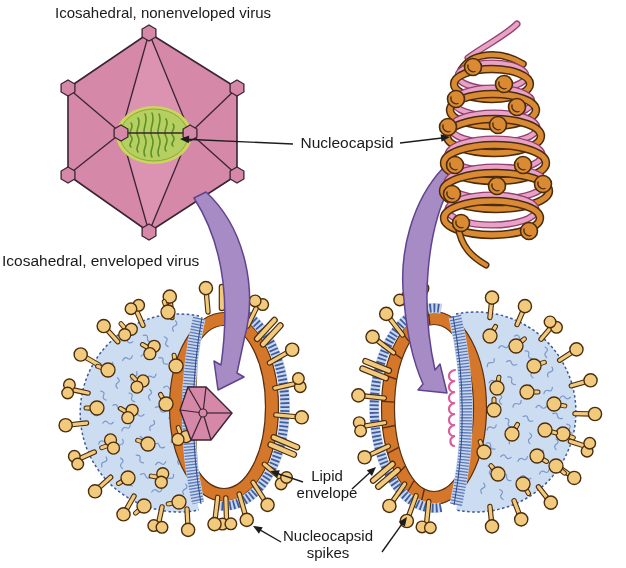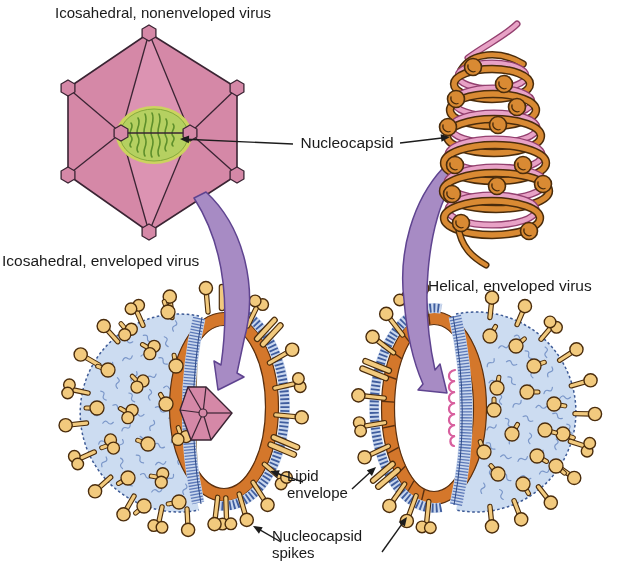--- a/index.html
+++ b/index.html
@@ -1,20 +1,20 @@
 <!DOCTYPE html>
 <html><head>
 <meta charset="utf-8">
 <style>
   html,body{margin:0;padding:0;background:#fff;}
   .stage{position:relative;width:626px;height:568px;background:#ffffff;overflow:hidden;
          font-family:"Liberation Sans",sans-serif;}
   .stage svg{position:absolute;left:0;top:0;}
   .label{position:absolute;color:#1a1a1a;font-size:15px;line-height:17px;white-space:nowrap;}
-  .label.center{transform:translateX(-50%);text-align:left;}
+  .label.center{transform:translateX(-50%);text-align:center;}
   .label.wrap{white-space:normal;}
 </style>
 </head>
 <body>
 
 <div class="stage">
   <svg id="art" width="626" height="568" viewBox="0 0 626 568">
       <g>
         <polygon points="149,33 237,88 237,175 149,232 68,175 68,88" fill="#d588a7" stroke="#3a2433" stroke-width="1.6"></polygon>
         <polygon points="149,33 190,133 149,232 121,133" fill="#dc93b2"></polygon>
@@ -520,16 +520,15 @@
       </g>
       <g>
         <line x1="382" y1="552" x2="403.5125708376854" y2="521.8824008272404" stroke="#1c1c1c" stroke-width="1.4" stroke-linecap="butt"></line>
         <polygon points="407,517 404.86104344711373,526.5323063769932 398.6766690659425,522.114896104728" fill="#1c1c1c"></polygon>
       </g>
     </svg>
 
   <div class="label center" style="left:163px;top:4px;">Icosahedral, nonenveloped virus</div>
   <div class="label" style="left:2px;top:252px;font-size:15.5px;">Icosahedral, enveloped virus</div>
   <div class="label center" style="left:347px;top:134px;font-size:15.5px;">Nucleocapsid</div>
-  <div class="label" style="left:428px;top:277px;font-size:15.5px;">Helical, enveloped virus</div>
   <div class="label center wrap" style="left:327px;top:467px;width:80px;">Lipid envelope</div>
   <div class="label center wrap" style="left:328px;top:527px;width:112px;">Nucleocapsid spikes</div>
 </div>
 
 </body></html>

